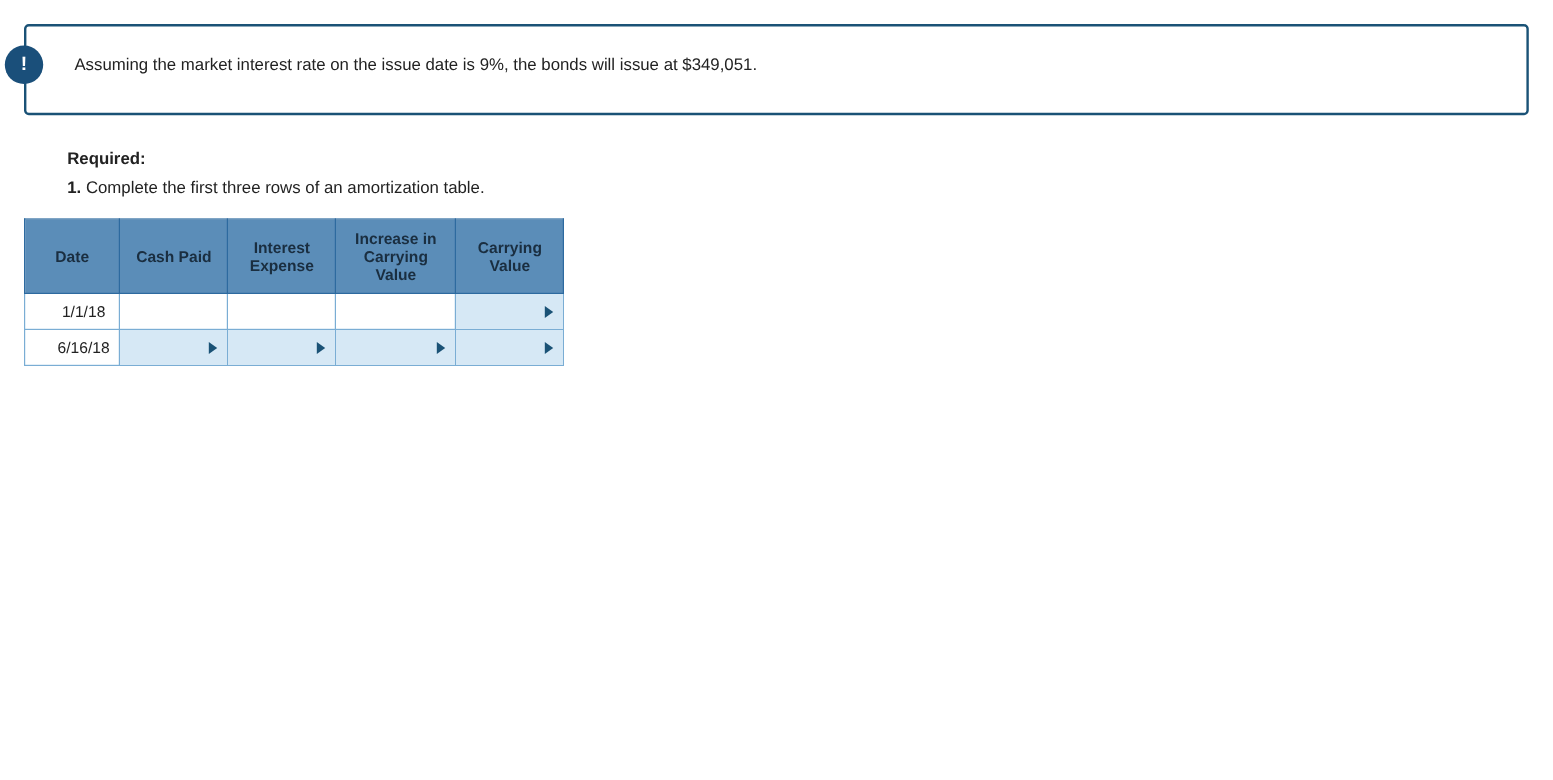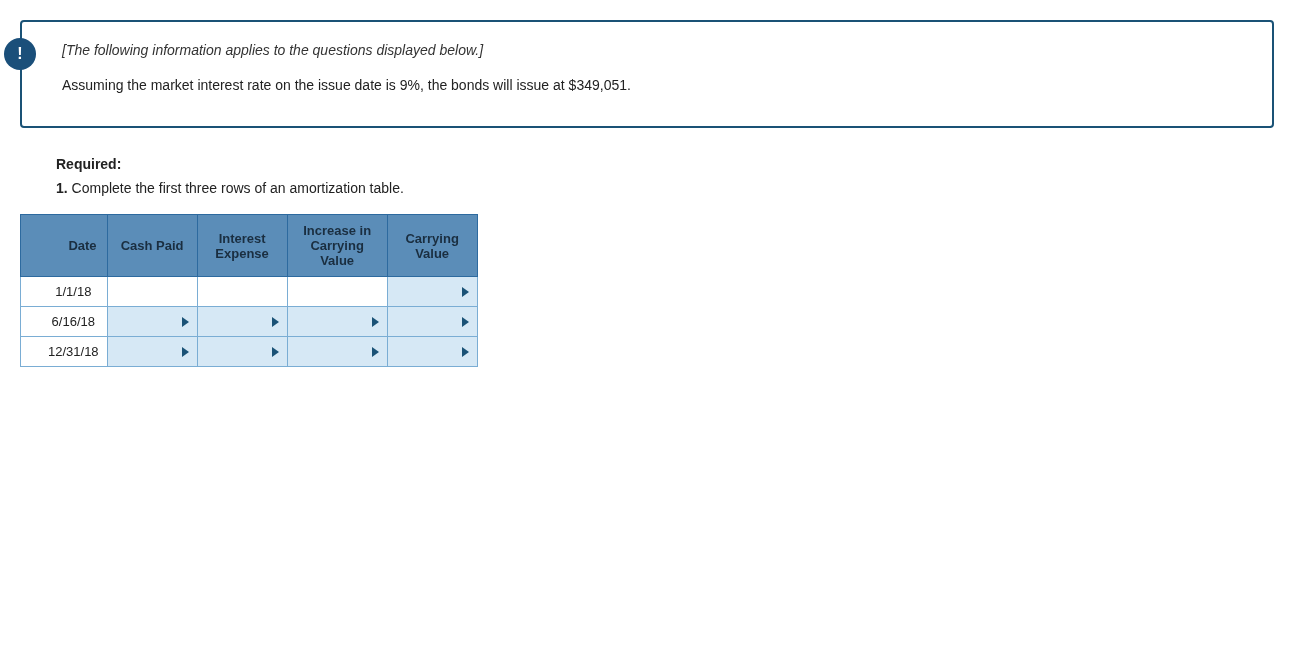--- a/index.html
+++ b/index.html
@@ -127,32 +127,31 @@
     .triangle-marker {
       display: inline-block;
       width: 0;
       height: 0;
       border-top: 5px solid transparent;
       border-bottom: 5px solid transparent;
       border-left: 7px solid #1a5276;
       margin-left: 4px;
     }
 
-    .amort-table th:first-child { min-width: 72px; text-align: right; }
+    .amort-table th:first-child { min-width: 72px; }
     .amort-table th:nth-child(2) { min-width: 90px; }
     .amort-table th:nth-child(3) { min-width: 90px; }
     .amort-table th:nth-child(4) { min-width: 100px; }
     .amort-table th:nth-child(5) { min-width: 90px; }
   </style>
 </head>
 <body>
 
 <div class="info-box">
   <div class="info-icon">!</div>
-  <div class="info-subtitle">[The following information applies to the questions displayed below.]</div>
   <div class="info-body">
     <p>Assuming the market interest rate on the issue date is 9%, the bonds will issue at $349,051.</p>
   </div>
 </div>
 
 <div class="required-section">
   <div class="required-label">Required:</div>
   <div class="question-text">
     <span class="question-num">1.</span>
     <span> Complete the first three rows of an amortization table.</span>
@@ -200,37 +199,14 @@
           <span class="triangle-marker"></span>
         </div>
       </td>
       <td class="input-cell">
         <div class="input-cell-inner">
           <span class="triangle-marker"></span>
         </div>
       </td>
     </tr>
 
-    <tr>
-      <td class="date-cell">12/31/18</td>
-      <td class="input-cell">
-        <div class="input-cell-inner">
-          <span class="triangle-marker"></span>
-        </div>
-      </td>
-      <td class="input-cell">
-        <div class="input-cell-inner">
-          <span class="triangle-marker"></span>
-        </div>
-      </td>
-      <td class="input-cell">
-        <div class="input-cell-inner">
-          <span class="triangle-marker"></span>
-        </div>
-      </td>
-      <td class="input-cell">
-        <div class="input-cell-inner">
-          <span class="triangle-marker"></span>
-        </div>
-      </td>
-    </tr>
   </tbody>
 </table>
 
 </body></html>

